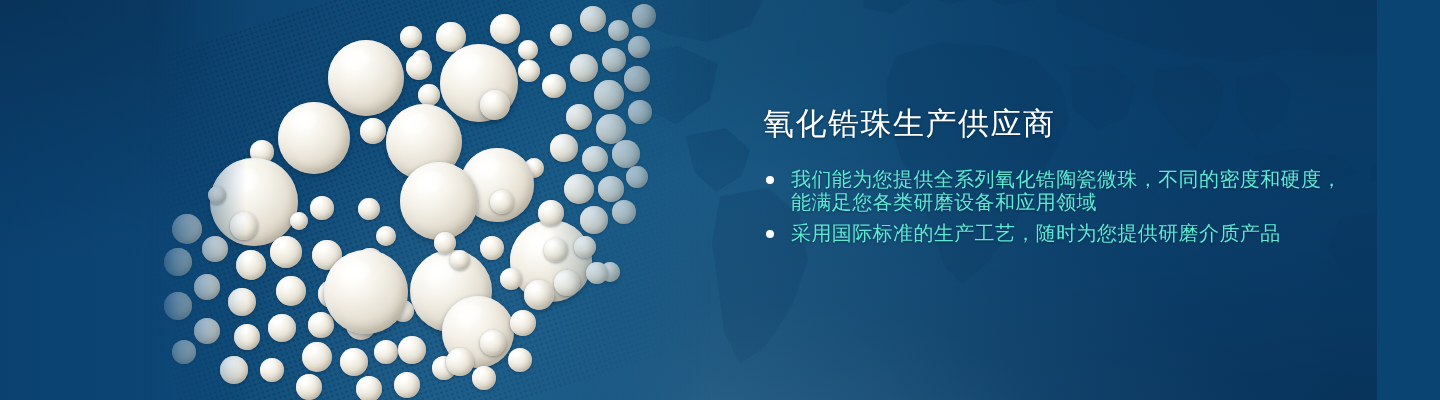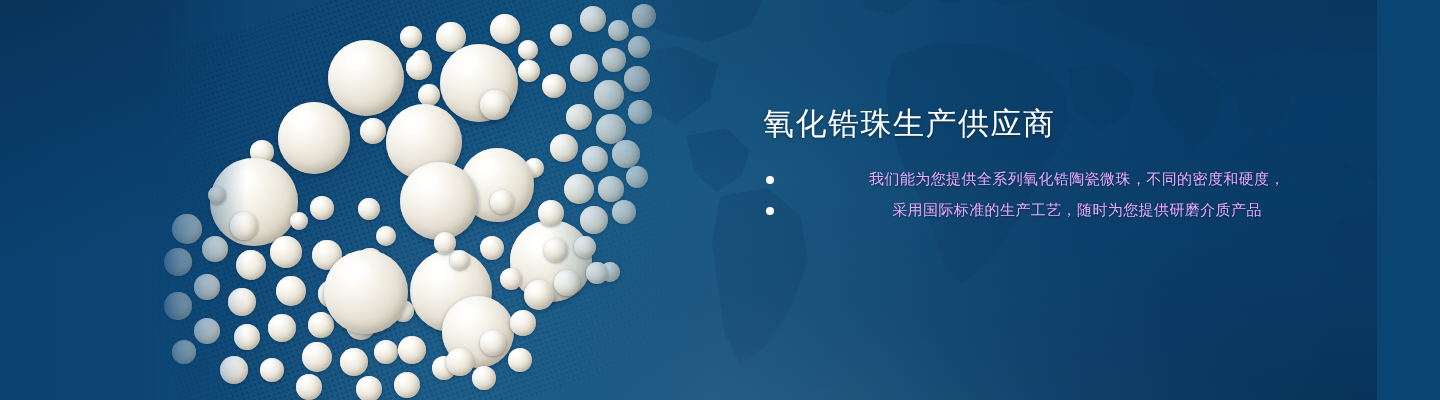--- a/index.html
+++ b/index.html
@@ -170,26 +170,25 @@
   }
   .bullets {
     list-style: none;
     margin: 26px 0 0 0;
     padding: 0;
   }
   .bullet {
     position: relative;
     padding-left: 28px;
     margin-bottom: 8px;
-    color: #f0abfc;
-    font-size: 15px;
+    color: #5eead4;
+    font-size: 20px;
     line-height: 23px;
     letter-spacing: 0.4px;
     text-shadow: 0 1px 2px rgba(3,26,50,0.55);
-    text-align: center;
   }
   .bullet:last-child { margin-bottom: 16px; }
   .dot {
     position: absolute;
     left: 3px;
     top: 8px;
     width: 8px;
     height: 8px;
     border-radius: 50%;
     background: #ffffff;
@@ -367,20 +366,21 @@
 
   <div class="content">
 
     <h1 class="headline">氧化锆珠生产供应商</h1>
 
     <ul class="bullets">
 
       <li class="bullet">
         <span class="dot"></span>
         <span class="bullet-line">我们能为您提供全系列氧化锆陶瓷微珠，不同的密度和硬度，</span>
+        <span class="bullet-line">能满足您各类研磨设备和应用领域</span>
       </li>
 
 
       <li class="bullet">
         <span class="dot"></span>
         <span class="bullet-line">采用国际标准的生产工艺，随时为您提供研磨介质产品</span>
       </li>
 
     </ul>
   </div>

